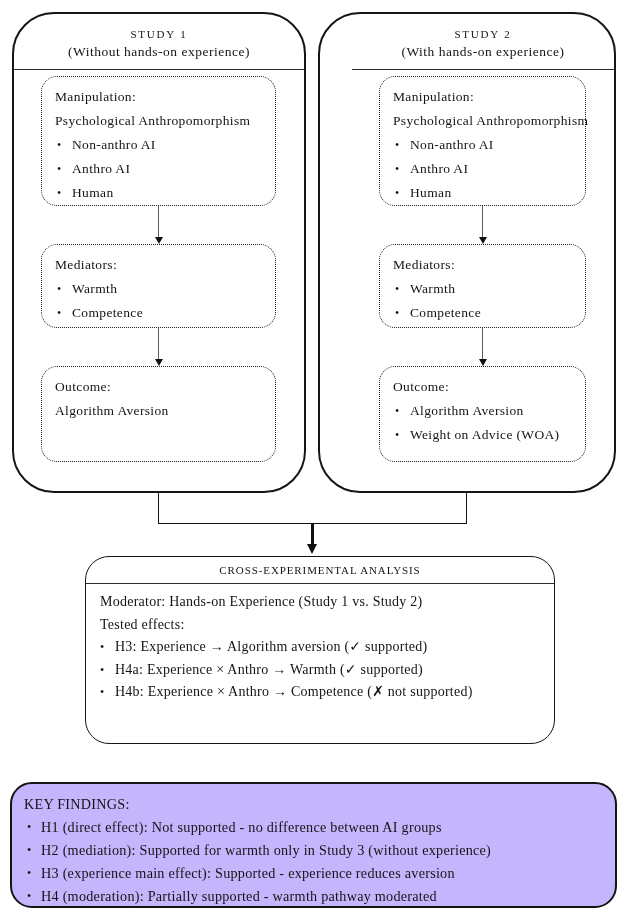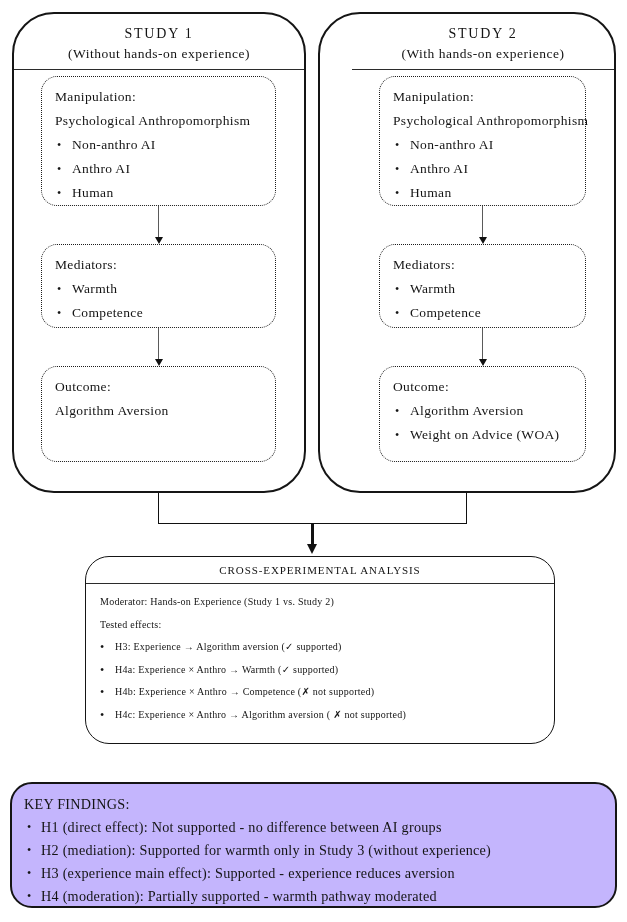--- a/index.html
+++ b/index.html
@@ -16,21 +16,21 @@
     position:absolute; top:12px; height:481px; background:#fff;
     border:2px solid #151515; border-radius:42px;
   }
   .study--one { left:12px;  width:294px; }
   .study--two { left:318px; width:298px;padding-left:32px; }
   .study__header {
     height:56px; border-bottom:1.6px solid #2b2b2b;
     display:flex; flex-direction:column; align-items:center; justify-content:center;
     gap:4px; padding-top:4px;
   }
-  .study__title    { font-size:14px; letter-spacing:1.8px; white-space:nowrap; }
+  .study__title    { font-size:11px; letter-spacing:1.8px; white-space:nowrap; }
   .study__subtitle { font-size:13.5px; letter-spacing:0.5px; white-space:nowrap; }
   .study__body { padding:6px 28px 0 27px; }
 
   .dotted {
     border:1.7px dotted #1c1c1c; border-radius:16px;
     padding:8px 12px 0 13px; font-size:13.5px; letter-spacing:0.35px;
   }
   .dotted .line { line-height:24px; white-space:nowrap; }
   .box-manipulation { height:130px; }
   .box-mediators   { height:84px;  }
@@ -63,21 +63,21 @@
   
   .analysis {
     position:absolute; left:85px; top:556px; width:470px; height:188px;
     border:1.8px solid #151515; border-radius:24px; background:#fff;
   }
   .analysis__header {
     height:27px; border-bottom:1.5px solid #2b2b2b;
     display:flex; align-items:center; justify-content:center;
     font-size:11px; letter-spacing:0.9px; white-space:nowrap;
   }
-  .analysis__body { padding:7px 14px 0 14px; font-size:10px; letter-spacing:0.25px; }
+  .analysis__body { padding:7px 14px 0 14px; font-size:14px; letter-spacing:0.25px; }
   .analysis__body .line { line-height:22.5px; white-space:nowrap; }
   .analysis__body ul.blist li { line-height:22.5px; padding-left:15px; }
   .analysis__body ul.blist li::before { left:0; }
 
   
   .findings {
     position:absolute; left:10px; top:782px; width:607px; height:126px;
     border:2px solid #151515; border-radius:22px; background:#c4b5fd;
     padding:9px 12px 0 12px; font-size:14.2px; letter-spacing:0.25px;
   }
@@ -173,21 +173,20 @@
 
   <section class="analysis">
     <header class="analysis__header">CROSS-EXPERIMENTAL ANALYSIS</header>
     <div class="analysis__body">
       <div class="line">Moderator: Hands-on Experience (Study 1 vs. Study 2)</div>
       <div class="line">Tested effects:</div>
       <ul class="blist">
         <li>H3: Experience → Algorithm aversion (✓ supported)</li>
         <li>H4a: Experience × Anthro → Warmth (✓ supported)</li>
         <li>H4b: Experience × Anthro → Competence (✗ not supported)</li>
-        <li>H4c: Experience × Anthro → Algorithm aversion ( ✗ not supported)</li>
       </ul>
     </div>
   </section>
 
   <section class="findings">
     <div class="findings__title">KEY FINDINGS:</div>
     <ul class="blist">
       <li>H1 (direct effect): Not supported - no difference between AI groups</li>
       <li>H2 (mediation): Supported for warmth only in Study 3 (without experience)</li>
       <li>H3 (experience main effect): Supported - experience reduces aversion</li>

